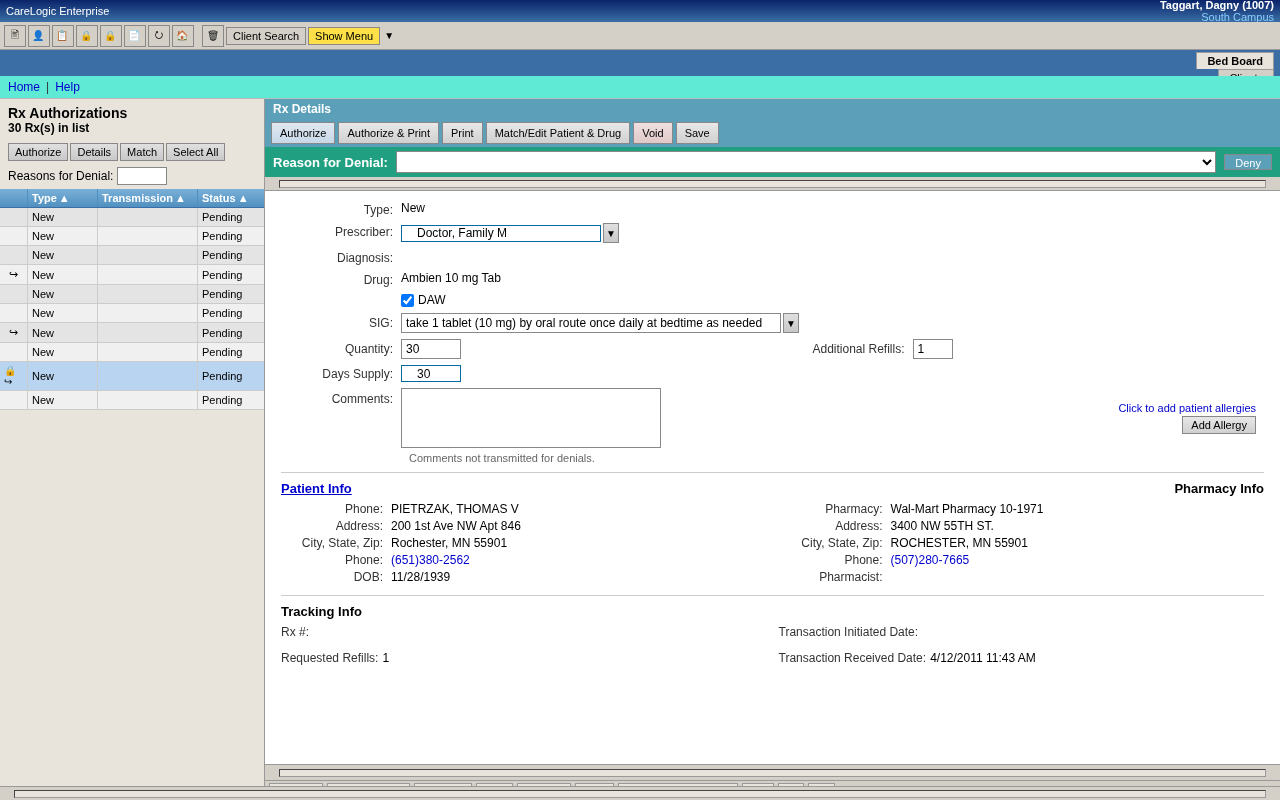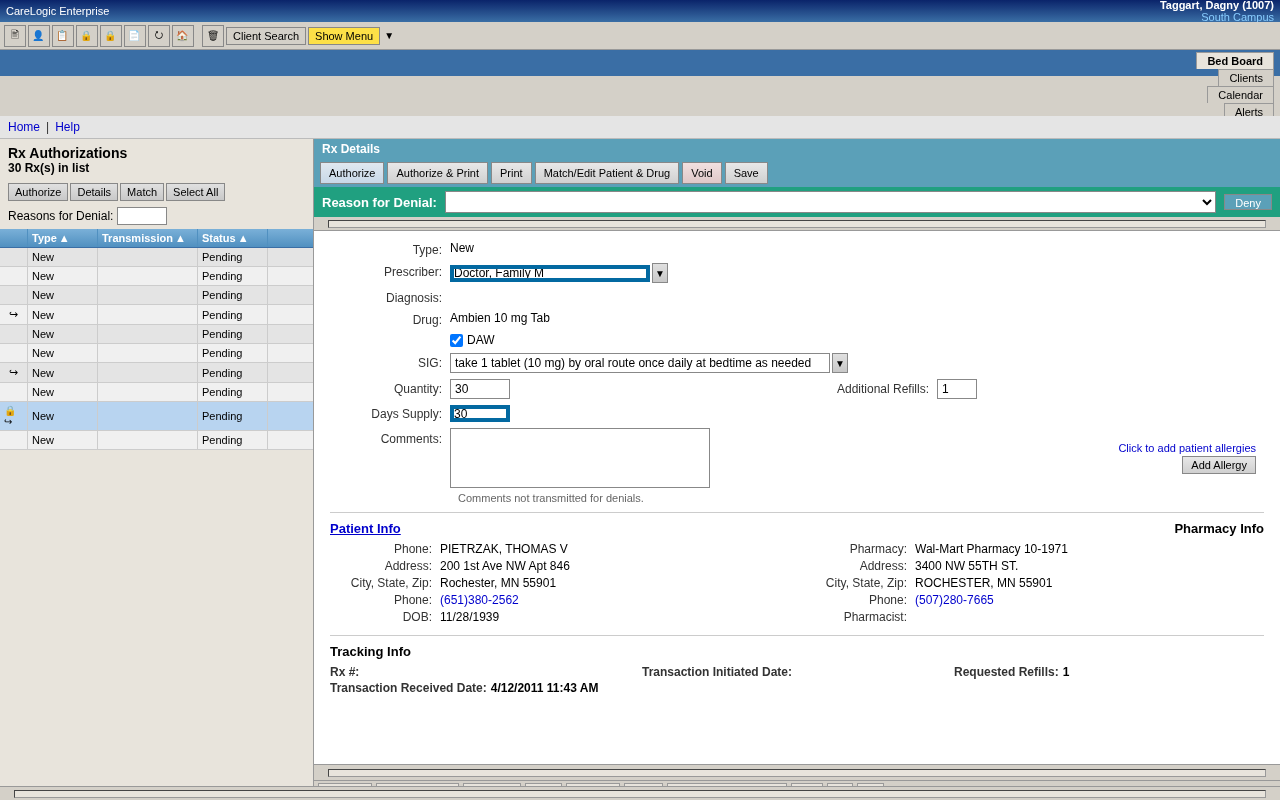--- a/index.html
+++ b/index.html
@@ -74,21 +74,21 @@
       margin-right: 2px;
       height: 22px;
       display: flex; align-items: center;
     }
     .nav-tab.active { background: #e8e4dc; font-weight: bold; }
     .top-nav-link { color: #0000cc; cursor: pointer; text-decoration: none; }
     .top-nav-sep { color: #333; }
 
     
     #left-panel {
-      width: 314px;
+      width: 265px;
       background: #e8e4dc;
       border-right: 1px solid #999;
       display: flex;
       flex-direction: column;
       flex-shrink: 0;
     }
     #left-panel-header {
       padding: 6px 8px 4px;
     }
     #left-panel-title {
@@ -246,22 +246,22 @@
       font-size: 12px;
       padding-top: 2px;
       flex-shrink: 0;
     }
     .form-value {
       flex: 1;
       font-size: 12px;
       color: #000;
     }
     .form-input {
-      border: 4px solid #0369a1;
-      padding: 1px 0;
+      border: 1px solid #0369a1;
+      padding: 1px 15px;
       font-size: 12px;
       height: 17px;
     }
     .form-select-wrapper {
       display: flex; align-items: center; gap: 2px;
     }
     .dropdown-arrow {
       border: 1px solid #888;
       width: 16px; height: 20px;
       background: linear-gradient(to bottom, #e0e0e0, #c8c8c8);
@@ -321,21 +321,21 @@
     .info-value { font-size: 12px; color: #000; }
     .info-phone { color: #0000cc; }
 
     
     .tracking-section {
       border-top: 1px solid #ccc;
       padding-top: 8px;
       margin-top: 8px;
     }
     .tracking-title { font-size: 13px; font-weight: bold; margin-bottom: 6px; }
-    .tracking-grid { display: grid; grid-template-columns: 1fr 1fr 1fr; gap: 2px; font-weight: bold; }
+    .tracking-grid { display: grid; grid-template-columns: 1fr 1fr; gap: 12px; }
     .tracking-row { display: flex; align-items: center; }
     .tracking-label { font-size: 12px; color: #333; padding-right: 4px; }
     .tracking-value { font-size: 12px; color: #000; }
 
     
     #bottom-strip {
       height: 20px;
       background: #d4d0c8;
       border-top: 1px solid #999;
       display: flex;
@@ -349,21 +349,21 @@
       border: 1px solid #999;
       padding: 1px 4px;
       background: #e8e4dc;
       font-size: 10px;
       white-space: nowrap;
       overflow: hidden;
     }
 
     #wrapper { display: flex; flex-direction: column; height: 800px; }
     #content-area { display: flex; flex-direction: column; flex: 1; overflow: hidden; }
-    #top-nav-bar { background: #e5e5e5; padding: 4px 8px; display: flex; align-items: center; gap: 6px; border-bottom: 1px solid #bbb; margin-top: 40px; }
+    #top-nav-bar { background: #5eead4; padding: 4px 8px; display: flex; align-items: center; gap: 6px; border-bottom: 1px solid #bbb; }
     #panels { display: flex; flex: 1; overflow: hidden; }
   </style>
 </head>
 <body>
 
 <div id="wrapper">
 
   <div id="titlebar">
     <span>CareLogic Enterprise</span>
     <div id="titlebar-right">

